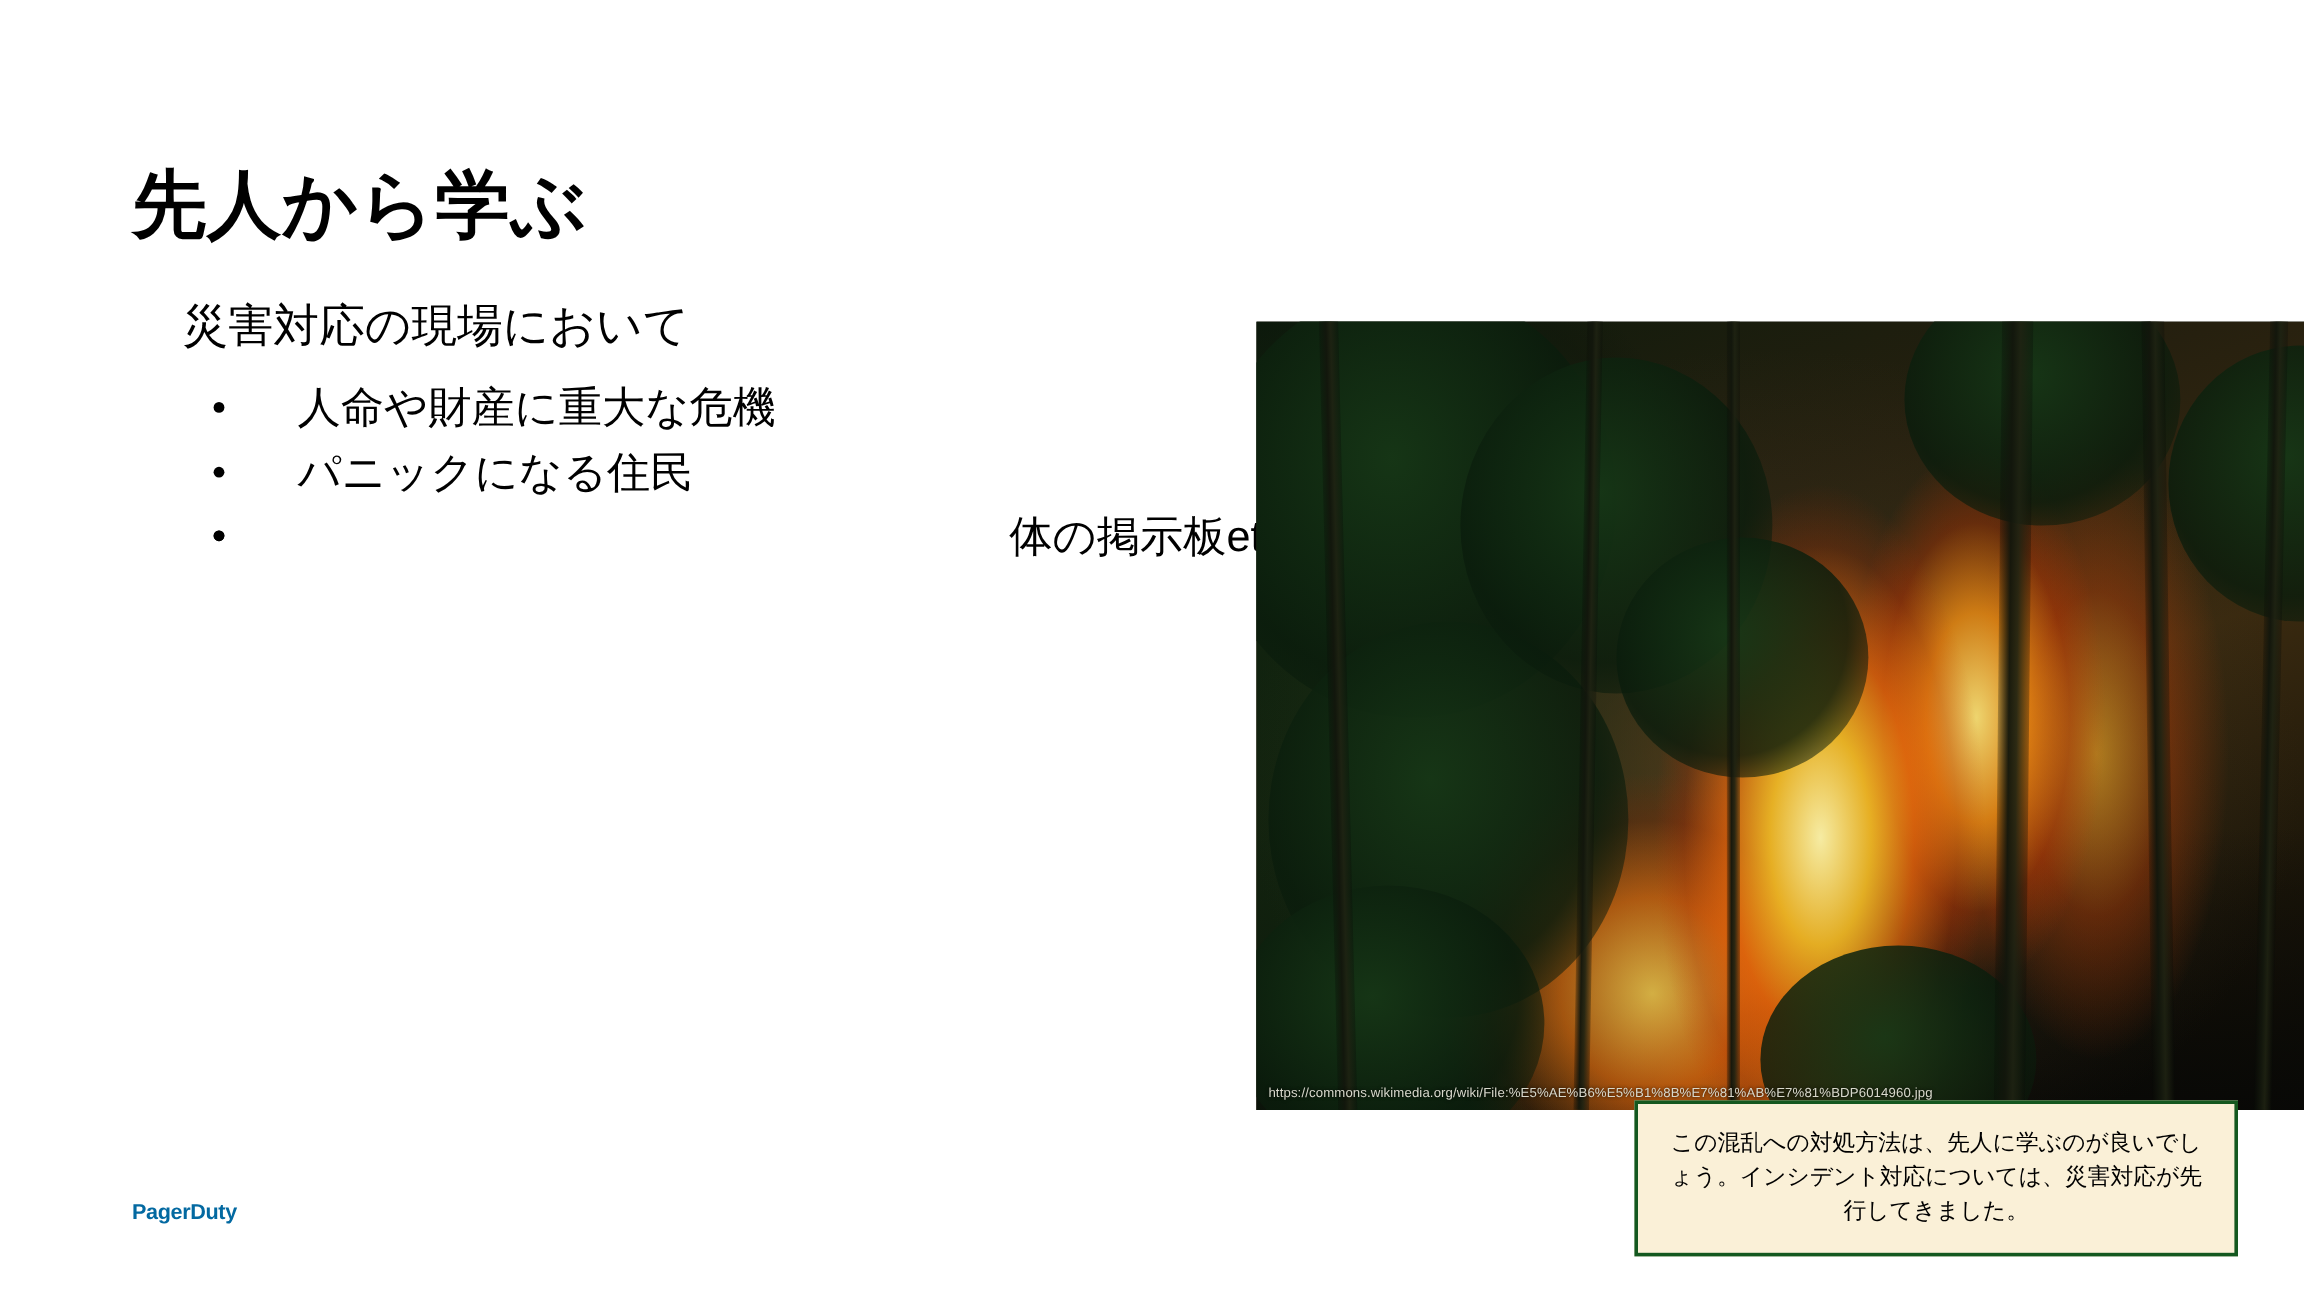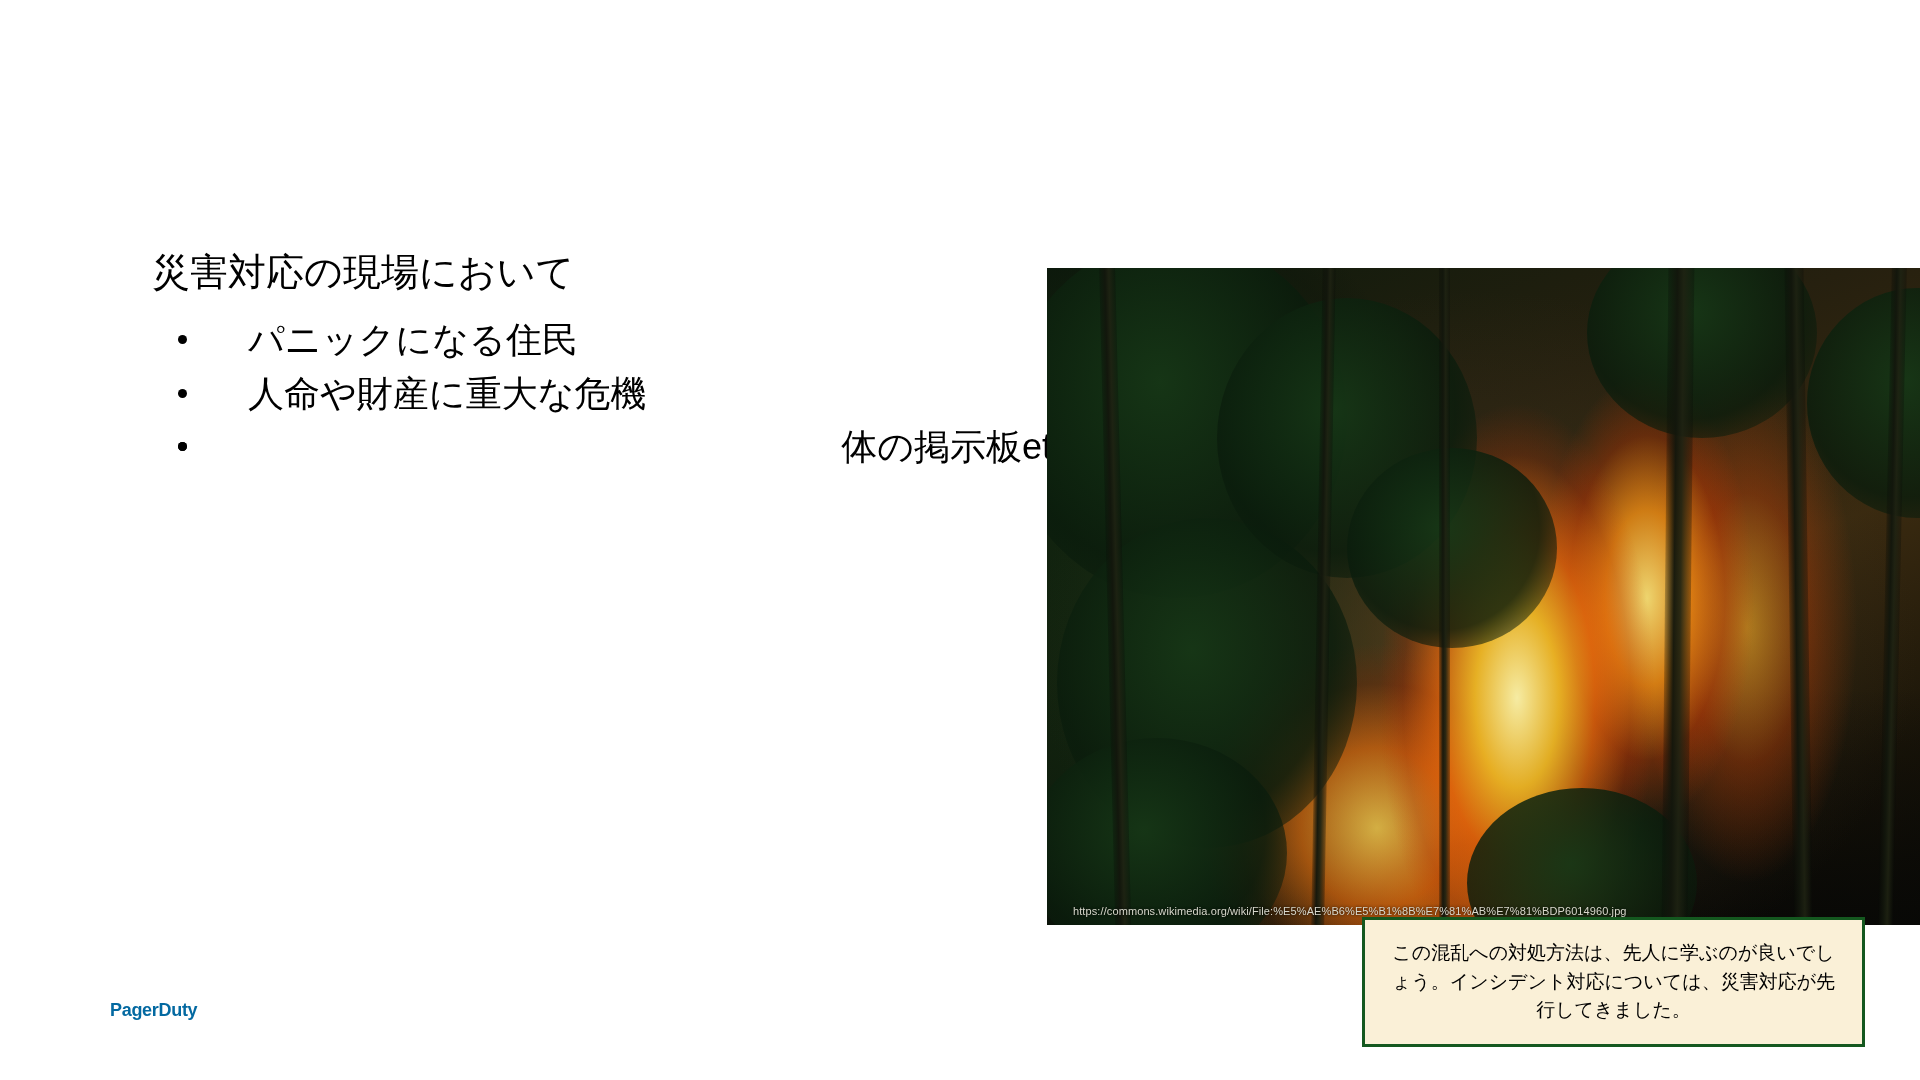--- a/index.html
+++ b/index.html
@@ -137,21 +137,21 @@
   .c2 { left: 10px; top: 250px; width: 300px; height: 330px; }
   .c3 { left: 170px; top: 30px;  width: 260px; height: 280px; }
   .c4 { left: 300px; top: 180px; width: 210px; height: 200px; }
   .c5 { left: -20px; top: 470px; width: 260px; height: 230px; }
   .c6 { left: 540px; top: -40px; width: 230px; height: 210px; }
   .c7 { left: 760px; top: 20px;  width: 220px; height: 230px; }
   .c8 { left: 420px; top: 520px; width: 230px; height: 190px; }
 
   .photo-caption {
     position: absolute;
-    left: 26px;
+    left: 10px;
     bottom: 8px;
     font-size: 11px;
     color: #d8d8cc;
     letter-spacing: 0.1px;
     white-space: nowrap;
     text-shadow: 0 0 3px rgba(0,0,0,0.9);
     font-family: "Liberation Sans", "DejaVu Sans", sans-serif;
   }
 
   
@@ -185,36 +185,37 @@
     font-weight: 600;
     letter-spacing: -0.3px;
     color: #0369a1;
   }
 </style>
 </head>
 <body>
 
 <div class="slide">
 
+  <h1 class="slide-title">先人から学ぶ</h1>
 
   <div class="body-col">
 
     <p class="lead-line">災害対応の現場において</p>
 
     <ul class="bullets">
+      <li>
+        <span class="dot"></span>
+        <span class="btext">
+          <span>人命や財産に重大な危機</span>
+        </span>
+      </li>
       <li>
         <span class="dot"></span>
         <span class="btext">
           <span>パニックになる住民</span>
-        </span>
-      </li>
-      <li>
-        <span class="dot"></span>
-        <span class="btext">
-          <span>人命や財産に重大な危機</span>
         </span>
       </li>
       <li>
         <span class="dot"></span>
       </li>
       <li>
         <span class="dot"></span>
         <span class="btext">
           <span class="l2">体の掲示板etc)</span>
         </span>

